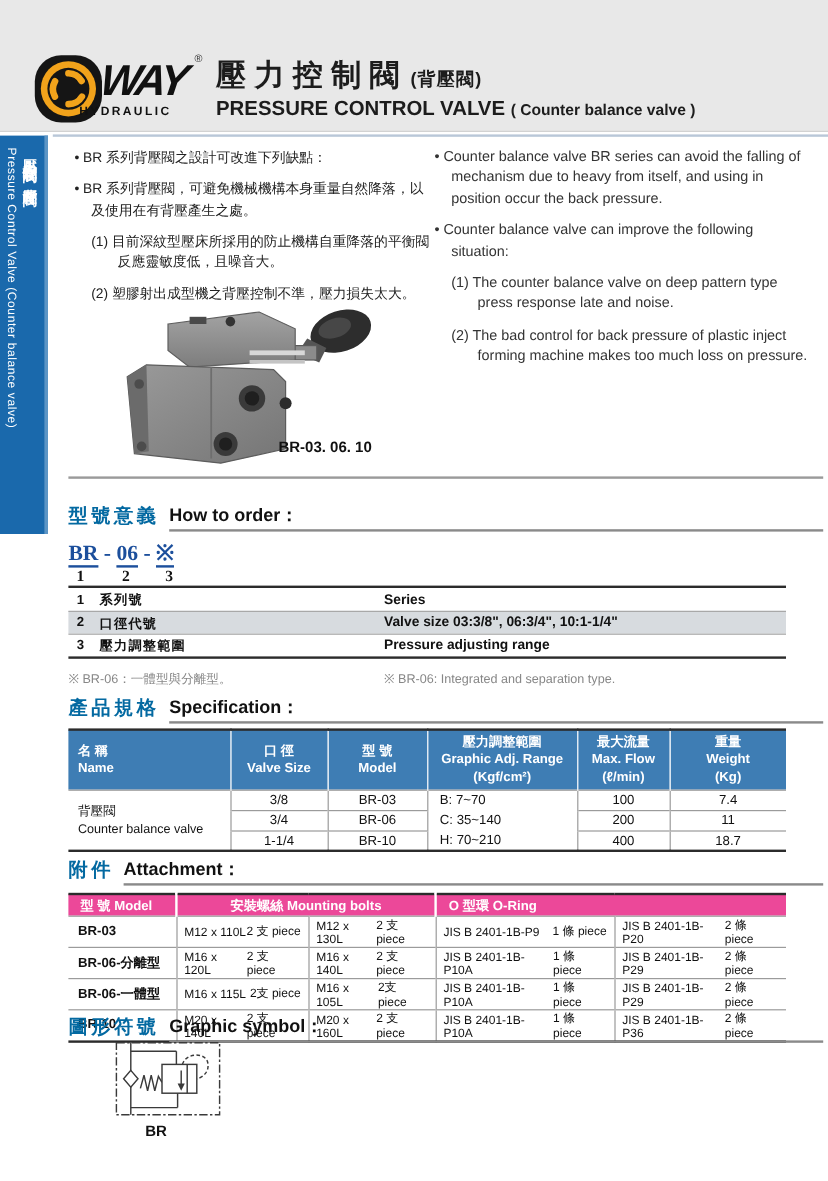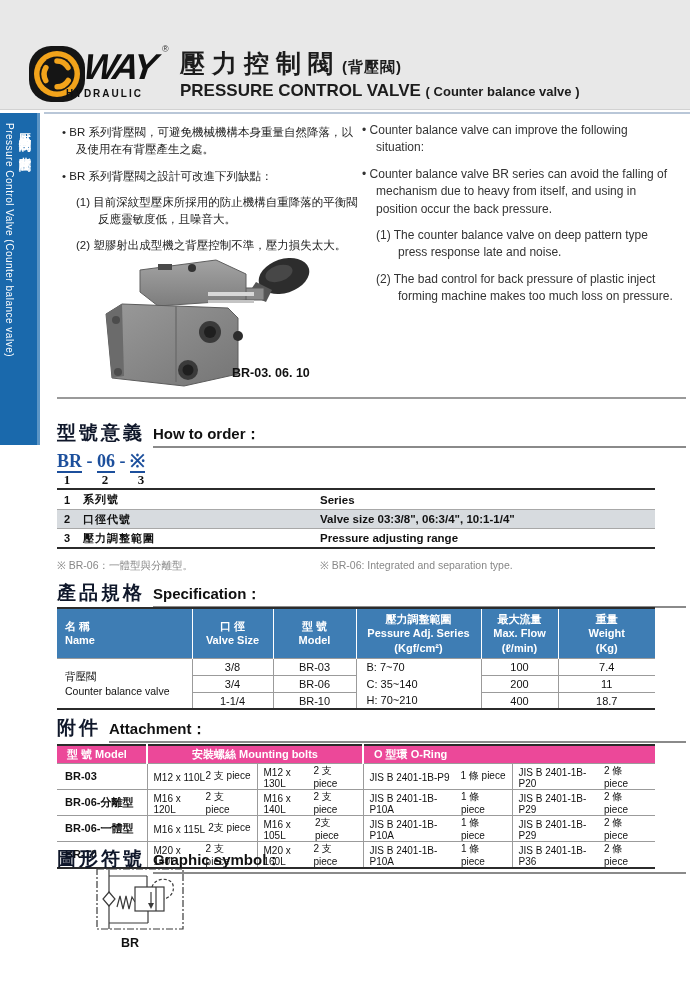--- a/index.html
+++ b/index.html
@@ -36,21 +36,21 @@
   .subitem { padding-left:36px; text-indent:-22px; margin-bottom:9px; }
 
   
   .figure { position:absolute; left:88px; top:248px; width:245px; height:145px; }
   .fig-caption { position:absolute; left:232px; top:366px; font-size:12.5px; font-weight:bold; color:#111; }
 
   .divider { position:absolute; left:57px; top:397px; width:629px; height:2px; background:#9a9a9a; }
 
   
   .sec-h { position:absolute; left:57px; width:629px; display:flex; align-items:flex-end; }
-  .sec-h .zh { font-size:19px; font-weight:bold; letter-spacing:3px; color:#0f172a; margin-right:8px; padding-bottom:2px; }
+  .sec-h .zh { font-size:16px; font-weight:bold; letter-spacing:3px; color:#0369a1; margin-right:8px; padding-bottom:2px; }
   .sec-h .rule { flex:1; border-bottom:2px solid #8a8a8a; padding-bottom:2px; }
   .sec-h .en { font-size:15px; font-weight:bold; color:#111; }
 
   
   .code { position:absolute; left:57px; top:448px; font-family:"Liberation Serif", serif; font-size:18px; font-weight:bold; color:#1c4f9c; }
   .code .part { border-bottom:2px solid #1c4f9c; padding-bottom:0px; }
   .digits { position:absolute; left:57px; top:472px; width:120px; height:16px; font-family:"Liberation Serif", serif; font-size:13px; font-weight:bold; color:#111; }
   .digits span { position:absolute; width:12px; text-align:center; }
   .d1{left:4px;} .d2{left:42px;} .d3{left:78px;}
 
@@ -119,28 +119,28 @@
       <span>PRESSURE CONTROL VALVE</span> <span class="paren">( Counter balance valve )</span>
     </div>
   </div>
 
   <div class="sidebar">
     <span class="sb-en">Pressure Control Valve (Counter balance valve)</span>
     <span class="sb-zh">壓力控制閥　背壓閥</span>
   </div>
 
   <div class="zh-col">
+    <div class="bullet">BR 系列背壓閥之設計可改進下列缺點：</div>
     <div class="bullet">BR 系列背壓閥，可避免機械機構本身重量自然降落，以及使用在有背壓產生之處。</div>
-    <div class="bullet">BR 系列背壓閥之設計可改進下列缺點：</div>
     <div class="subitem">(1) 目前深紋型壓床所採用的防止機構自重降落的平衡閥反應靈敏度低，且噪音大。</div>
     <div class="subitem">(2) 塑膠射出成型機之背壓控制不準，壓力損失太大。</div>
   </div>
   <div class="en-col">
+    <div class="bullet">Counter balance valve BR series can avoid the falling of mechanism due to heavy from itself, and using in position occur the back pressure.</div>
     <div class="bullet">Counter balance valve can improve the following situation:</div>
-    <div class="bullet">Counter balance valve BR series can avoid the falling of mechanism due to heavy from itself, and using in position occur the back pressure.</div>
     <div class="subitem">(1) The counter balance valve on deep pattern type press response late and noise.</div>
     <div class="subitem">(2) The bad control for back pressure of plastic inject forming machine makes too much loss on pressure.</div>
   </div>
 
   <div class="figure">
     <svg width="245" height="145" viewBox="0 0 245 145">
       <defs>
         <linearGradient id="gBody" x1="0" y1="0" x2="1" y2="1">
           <stop offset="0" stop-color="#9a9a9a"></stop>
             <stop offset="1" stop-color="#757575"></stop>
@@ -240,21 +240,21 @@
         <th>
             <div>口 徑</div>
             <div>Valve Size</div>
           </th>
         <th>
             <div>型 號</div>
             <div>Model</div>
           </th>
         <th>
             <div>壓力調整範圍</div>
-            <div>Pessure Adj. Series</div>
+            <div>Graphic Adj. Range</div>
             <div>(Kgf/cm²)</div>
           </th>
         <th>
             <div>最大流量</div>
             <div>Max. Flow</div>
             <div>(ℓ/min)</div>
           </th>
         <th>
             <div>重量</div>
             <div>Weight</div>

